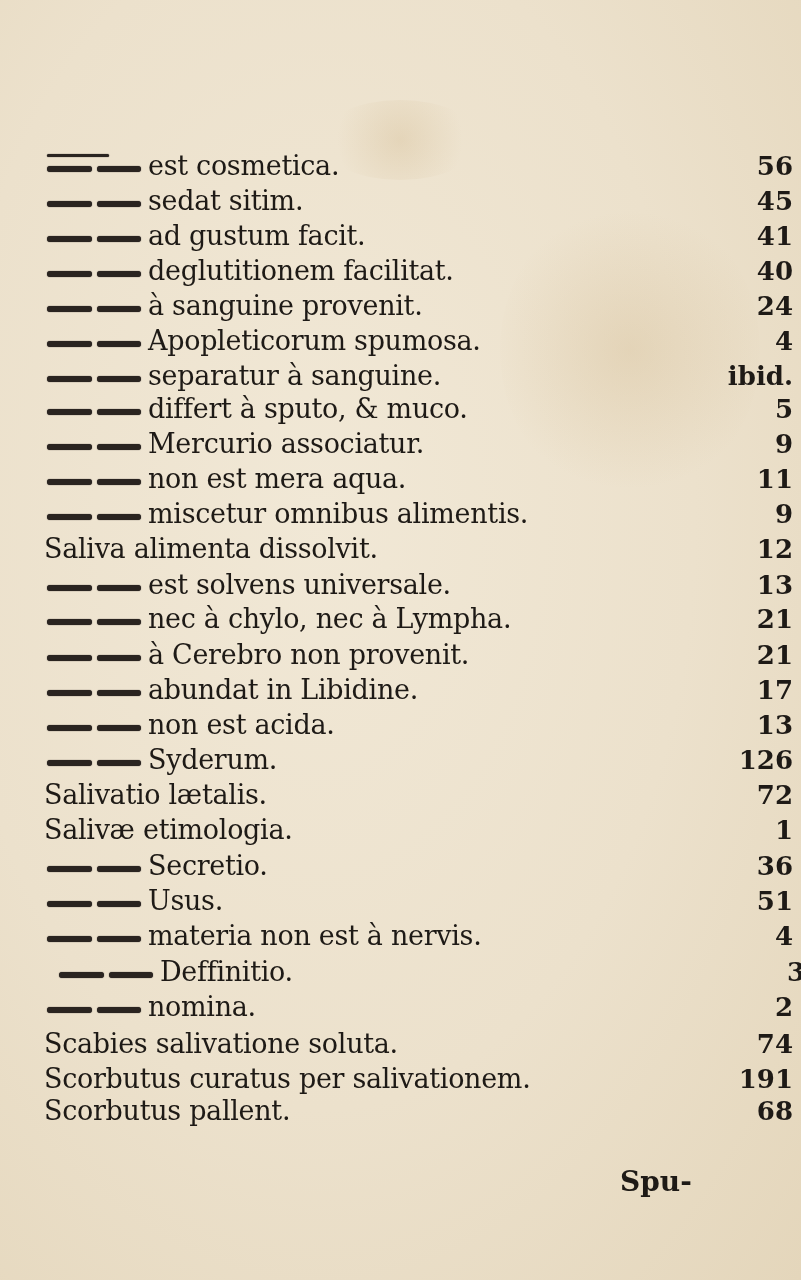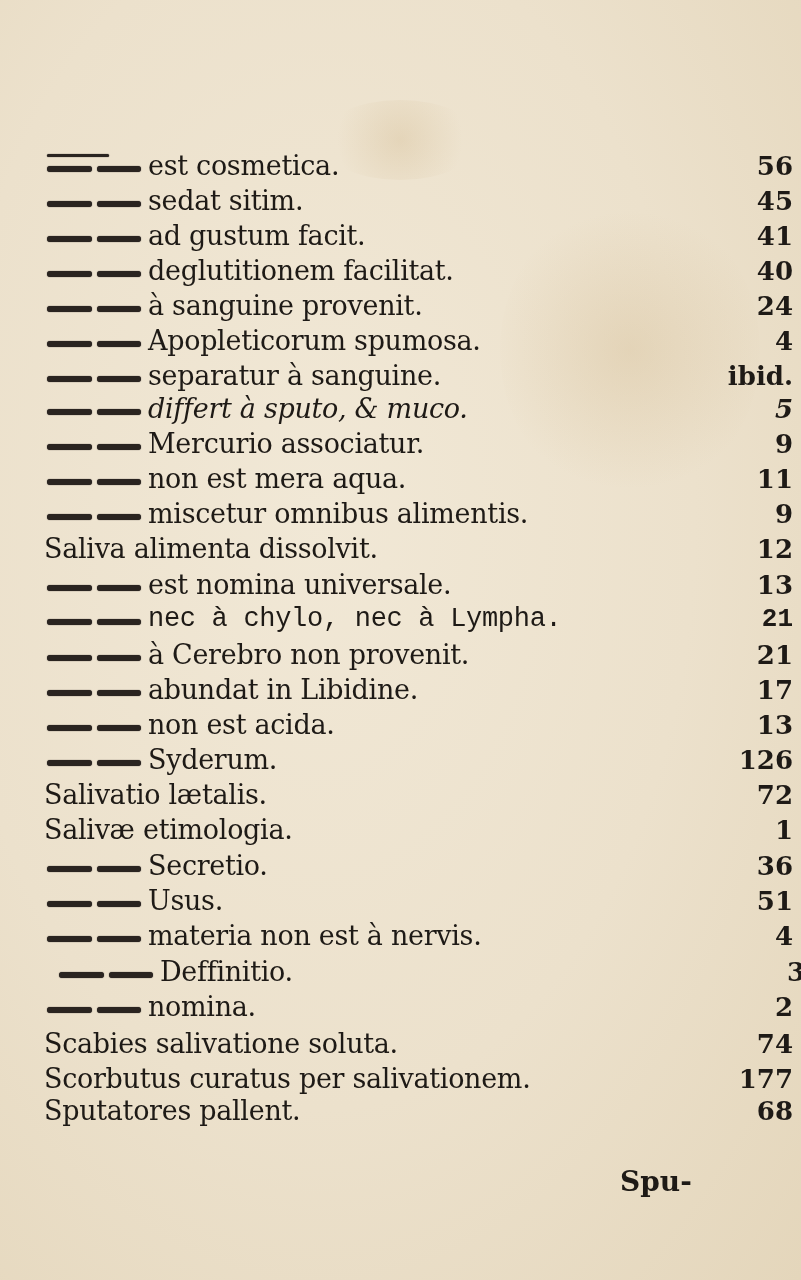--- a/index.html
+++ b/index.html
@@ -89,21 +89,21 @@
         <span class="dash d2" style="top: 17px;"></span>
         <span class="text">Apopleticorum spumosa.</span>
         <span class="num">4</span>
       </div>
       <div class="entry" style="top: 359px;">
         <span class="dash d1" style="top: 17px;"></span>
         <span class="dash d2" style="top: 17px;"></span>
         <span class="text">separatur à sanguine.</span>
         <span class="num">ibid.</span>
       </div>
-      <div class="entry" style="top: 392px; font-style: italic;">
+      <div class="entry" style="top: 392px;">
         <span class="dash d1" style="top: 17px;"></span>
         <span class="dash d2" style="top: 17px;"></span>
         <span class="text">differt à sputo, &amp; muco.</span>
         <span class="num">5</span>
       </div>
       <div class="entry" style="top: 427px;">
         <span class="dash d1" style="top: 17px;"></span>
         <span class="dash d2" style="top: 17px;"></span>
         <span class="text">Mercurio associatur.</span>
         <span class="num">9</span>
@@ -120,24 +120,24 @@
         <span class="text">miscetur omnibus alimentis.</span>
         <span class="num">9</span>
       </div>
       <div class="entry main" style="top: 532px;">
         <span class="text">Saliva alimenta dissolvit.</span>
         <span class="num">12</span>
       </div>
       <div class="entry" style="top: 568px;">
         <span class="dash d1" style="top: 17px;"></span>
         <span class="dash d2" style="top: 17px;"></span>
-        <span class="text">est nomina universale.</span>
+        <span class="text">est solvens universale.</span>
         <span class="num">13</span>
       </div>
-      <div class="entry" style="top: 602px; font-family: Liberation Mono, monospace;">
+      <div class="entry" style="top: 602px;">
         <span class="dash d1" style="top: 17px;"></span>
         <span class="dash d2" style="top: 17px;"></span>
         <span class="text">nec à chylo, nec à Lympha.</span>
         <span class="num">21</span>
       </div>
       <div class="entry" style="top: 638px;">
         <span class="dash d1" style="top: 17px;"></span>
         <span class="dash d2" style="top: 17px;"></span>
         <span class="text">à Cerebro non provenit.</span>
         <span class="num">21</span>
@@ -197,22 +197,22 @@
         <span class="dash d2" style="top: 17px;"></span>
         <span class="text">nomina.</span>
         <span class="num">2</span>
       </div>
       <div class="entry main" style="top: 1027px;">
         <span class="text">Scabies salivatione soluta.</span>
         <span class="num">74</span>
       </div>
       <div class="entry main" style="top: 1062px;">
         <span class="text">Scorbutus curatus per salivationem.</span>
-        <span class="num">177</span>
+        <span class="num">191</span>
       </div>
       <div class="entry main" style="top: 1094px;">
-        <span class="text">Sputatores pallent.</span>
+        <span class="text">Scorbutus pallent.</span>
         <span class="num">68</span>
       </div>
     </div>
 
   <div class="catch">Spu-</div>
 </div>
 
 </body></html>

